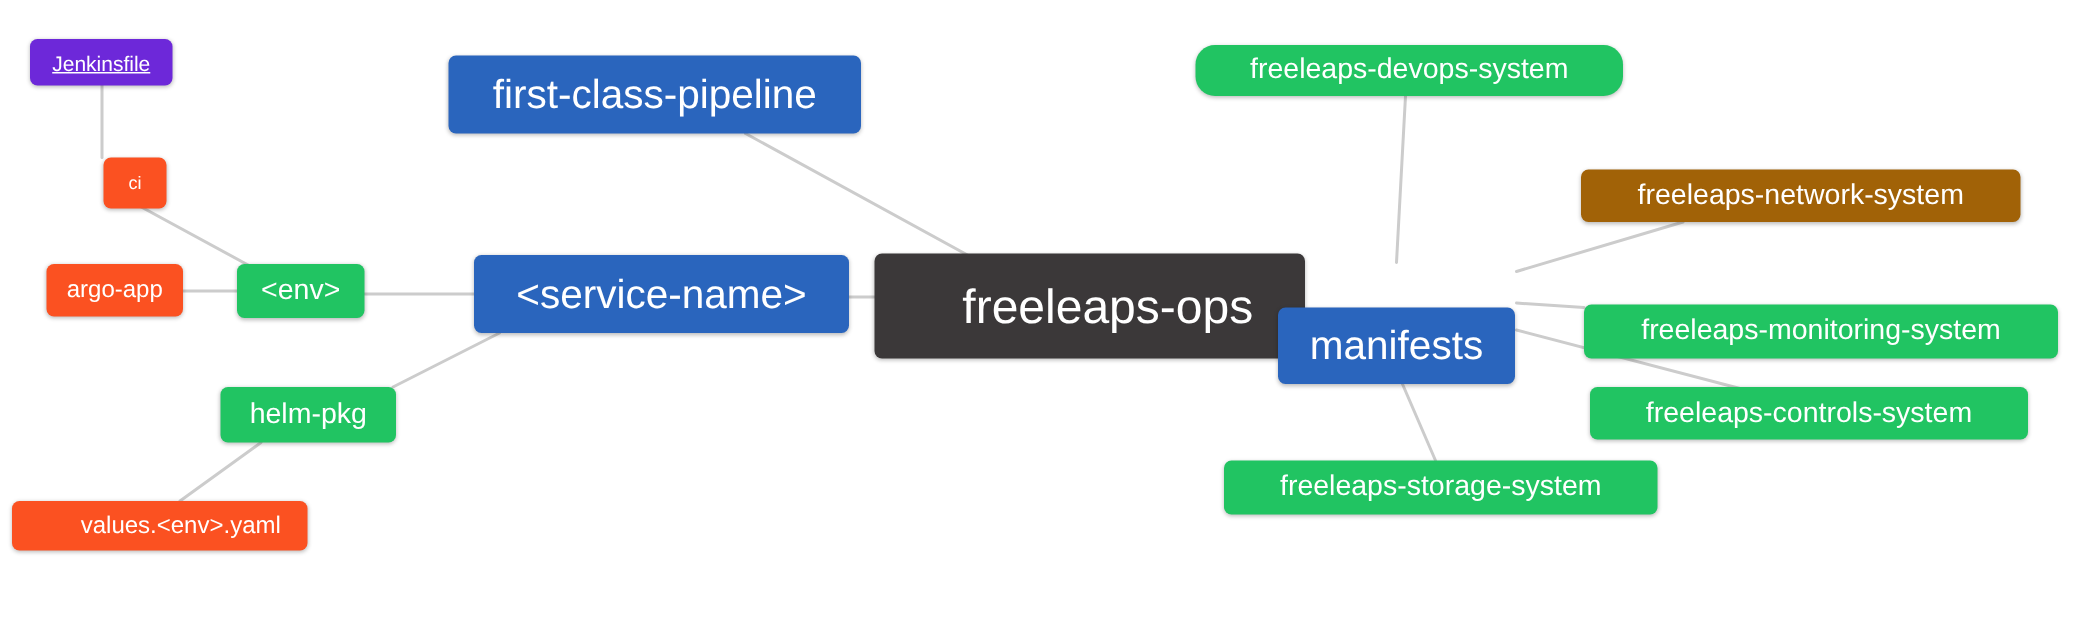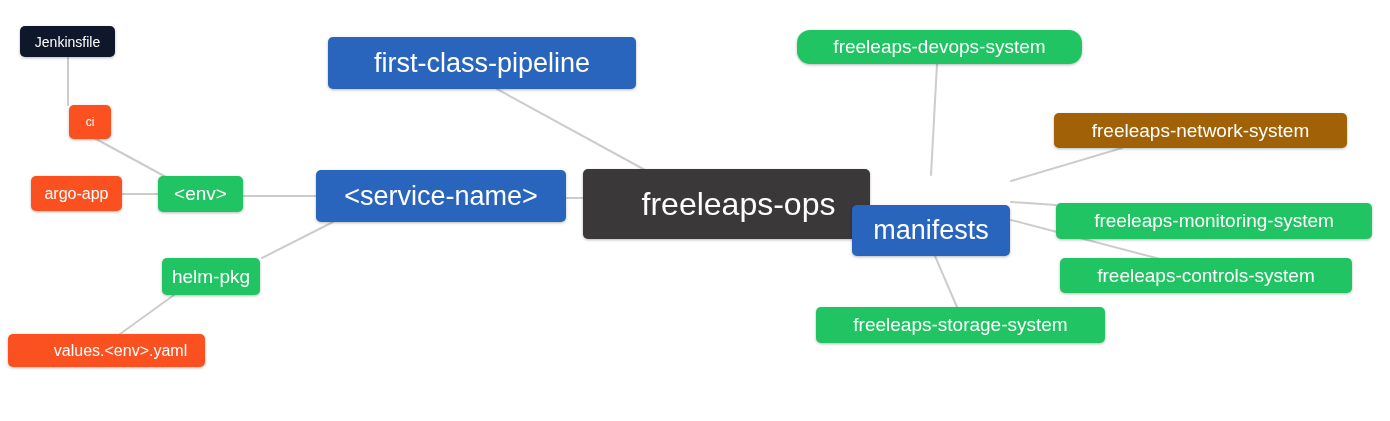--- a/index.html
+++ b/index.html
@@ -14,25 +14,25 @@
   .node {
     position:absolute;
     display:flex; align-items:center; justify-content:center;
     color:#ffffff; white-space:nowrap;
     border-radius:5px;
     box-shadow:0 1px 3px rgba(0,0,0,0.28);
     cursor:pointer;
     z-index:2;
   }
   #n-root       { left:583px;  top:169px; width:263px; height:70px; font-size:32px;padding-left:24px; }
-  #n-fcp        { left:328px;  top:37px;  width:308px; height:52px; font-size:27px; }
+  #n-fcp        { left:299px;  top:37px;  width:275px; height:52px; font-size:27px; }
   #n-service    { left:316px;  top:170px; width:250px; height:52px; font-size:27px; }
   #n-manifests  { left:852px;  top:175px; width:158px; height:51px; font-size:27px; }
   #n-env        { left:158px;  top:176px; width:85px;  height:36px; font-size:19px; }
-  #n-helm       { left:147px;  top:258px; width:98px; height:37px; font-size:19px;margin-left:15px; }
+  #n-helm       { left:147px;  top:258px; width:117px; height:37px; font-size:19px; }
   #n-devops     { left:797px;  top:30px;  width:285px; height:34px; font-size:19px;border-radius:13px; }
   #n-network    { left:1054px; top:113px; width:293px; height:35px; font-size:19px; }
   #n-monitoring { left:1056px; top:187px; width:316px; height:36px; font-size:19px;margin-top:16px; }
   #n-controls   { left:1060px; top:258px; width:292px; height:35px; font-size:19px; }
   #n-storage    { left:816px;  top:307px; width:289px; height:36px; font-size:19px; }
   #n-ci         { left:69px;   top:105px; width:42px;  height:34px; font-size:12px; }
   #n-argo       { left:31px;   top:176px; width:91px;  height:35px; font-size:16px; }
   #n-values     { left:8px;    top:334px; width:169px; height:33px; font-size:16px; }
   #n-jenkins    { left:20px;   top:26px;  width:95px;  height:31px; font-size:14px; }
   line.edge { stroke-width:2; stroke-linecap:round; }
@@ -66,15 +66,15 @@
   <div class="node" id="n-env" style="background-color: rgb(33, 196, 98);">&lt;env&gt;</div>
   <div class="node" id="n-helm" style="background-color: rgb(33, 196, 98);">helm-pkg</div>
   <div class="node" id="n-devops" style="background-color: rgb(33, 196, 98);">freeleaps-devops-system</div>
   <div class="node" id="n-network" style="background-color: #a16207;">freeleaps-network-system</div>
   <div class="node" id="n-monitoring" style="background-color: rgb(33, 196, 98);">freeleaps-monitoring-system</div>
   <div class="node" id="n-controls" style="background-color: rgb(33, 196, 98);">freeleaps-controls-system</div>
   <div class="node" id="n-storage" style="background-color: rgb(33, 196, 98);">freeleaps-storage-system</div>
   <div class="node" id="n-ci" style="background-color: rgb(251, 81, 33);">ci</div>
   <div class="node" id="n-argo" style="background-color: rgb(251, 81, 33);">argo-app</div>
   <div class="node" id="n-values" style="background-color: rgb(251, 81, 33); padding-left: 28px;">values.&lt;env&gt;.yaml</div>
-  <div class="node" id="n-jenkins" style="background-color: #0f172a;">Jenkinsfile</div>
+  <div class="node" id="n-jenkins" style="background-color: #6d28d9; text-decoration: underline;">Jenkinsfile</div>
 
 </div>
 
 </body></html>

